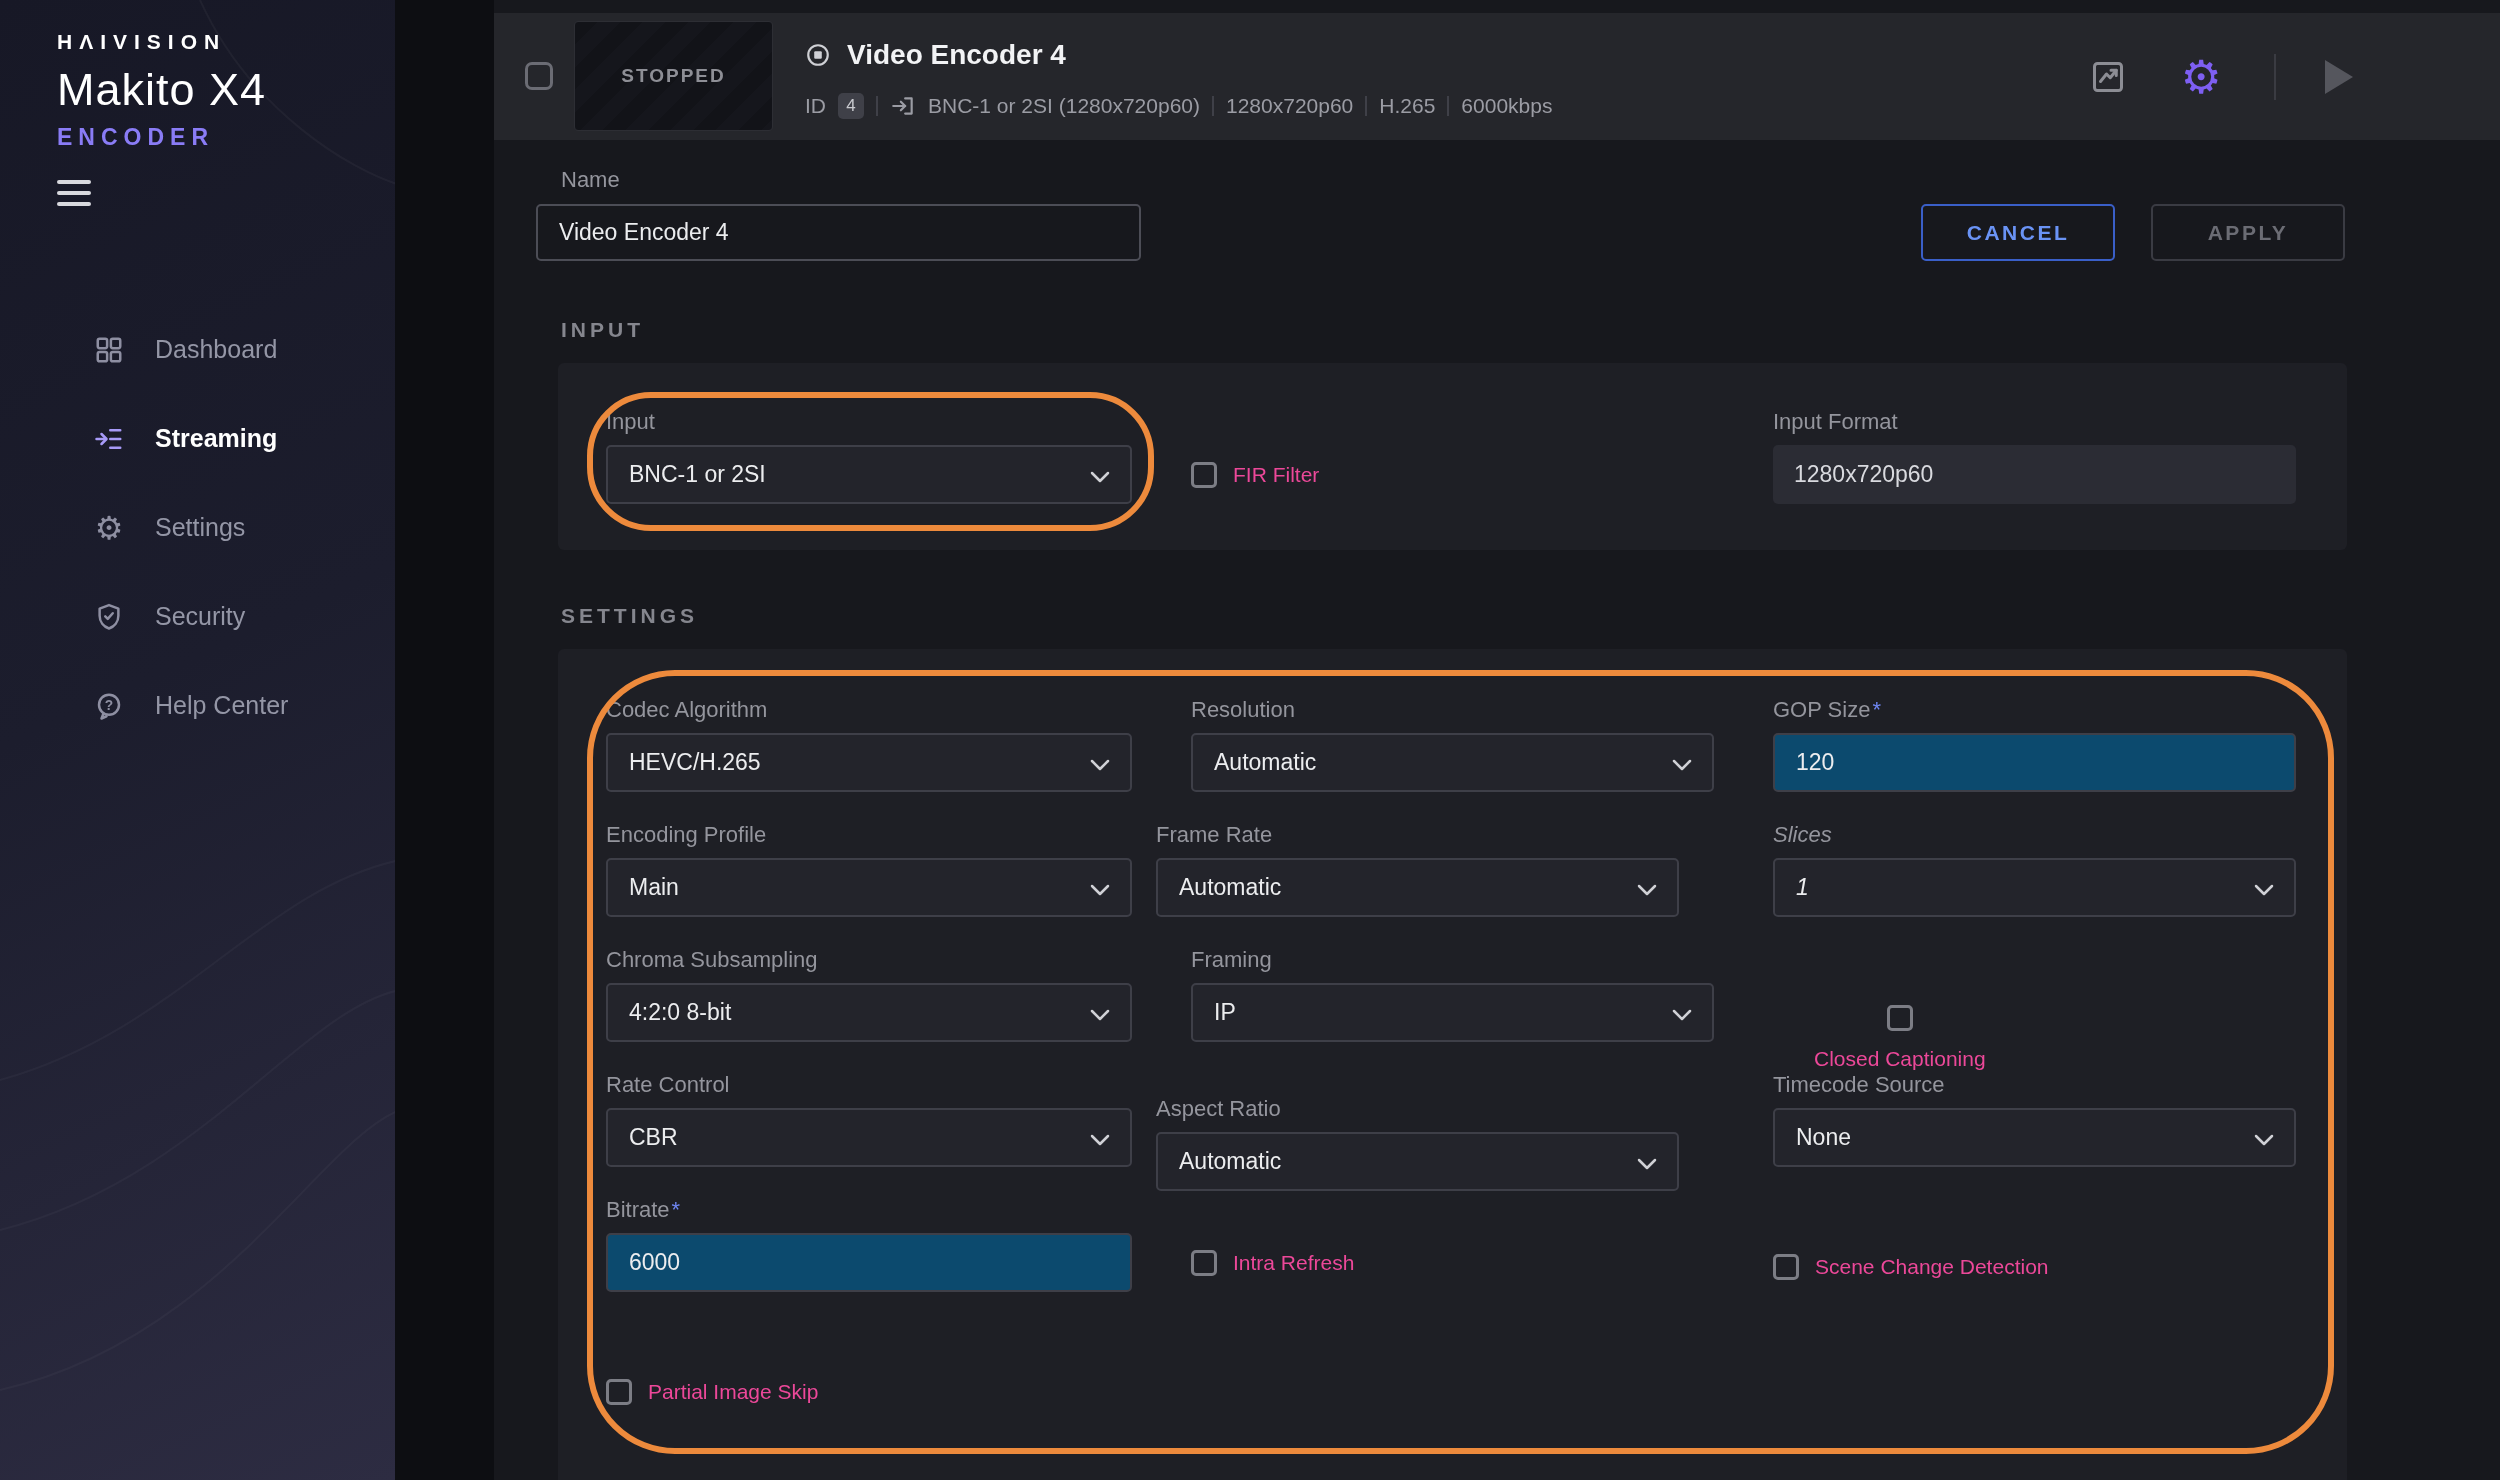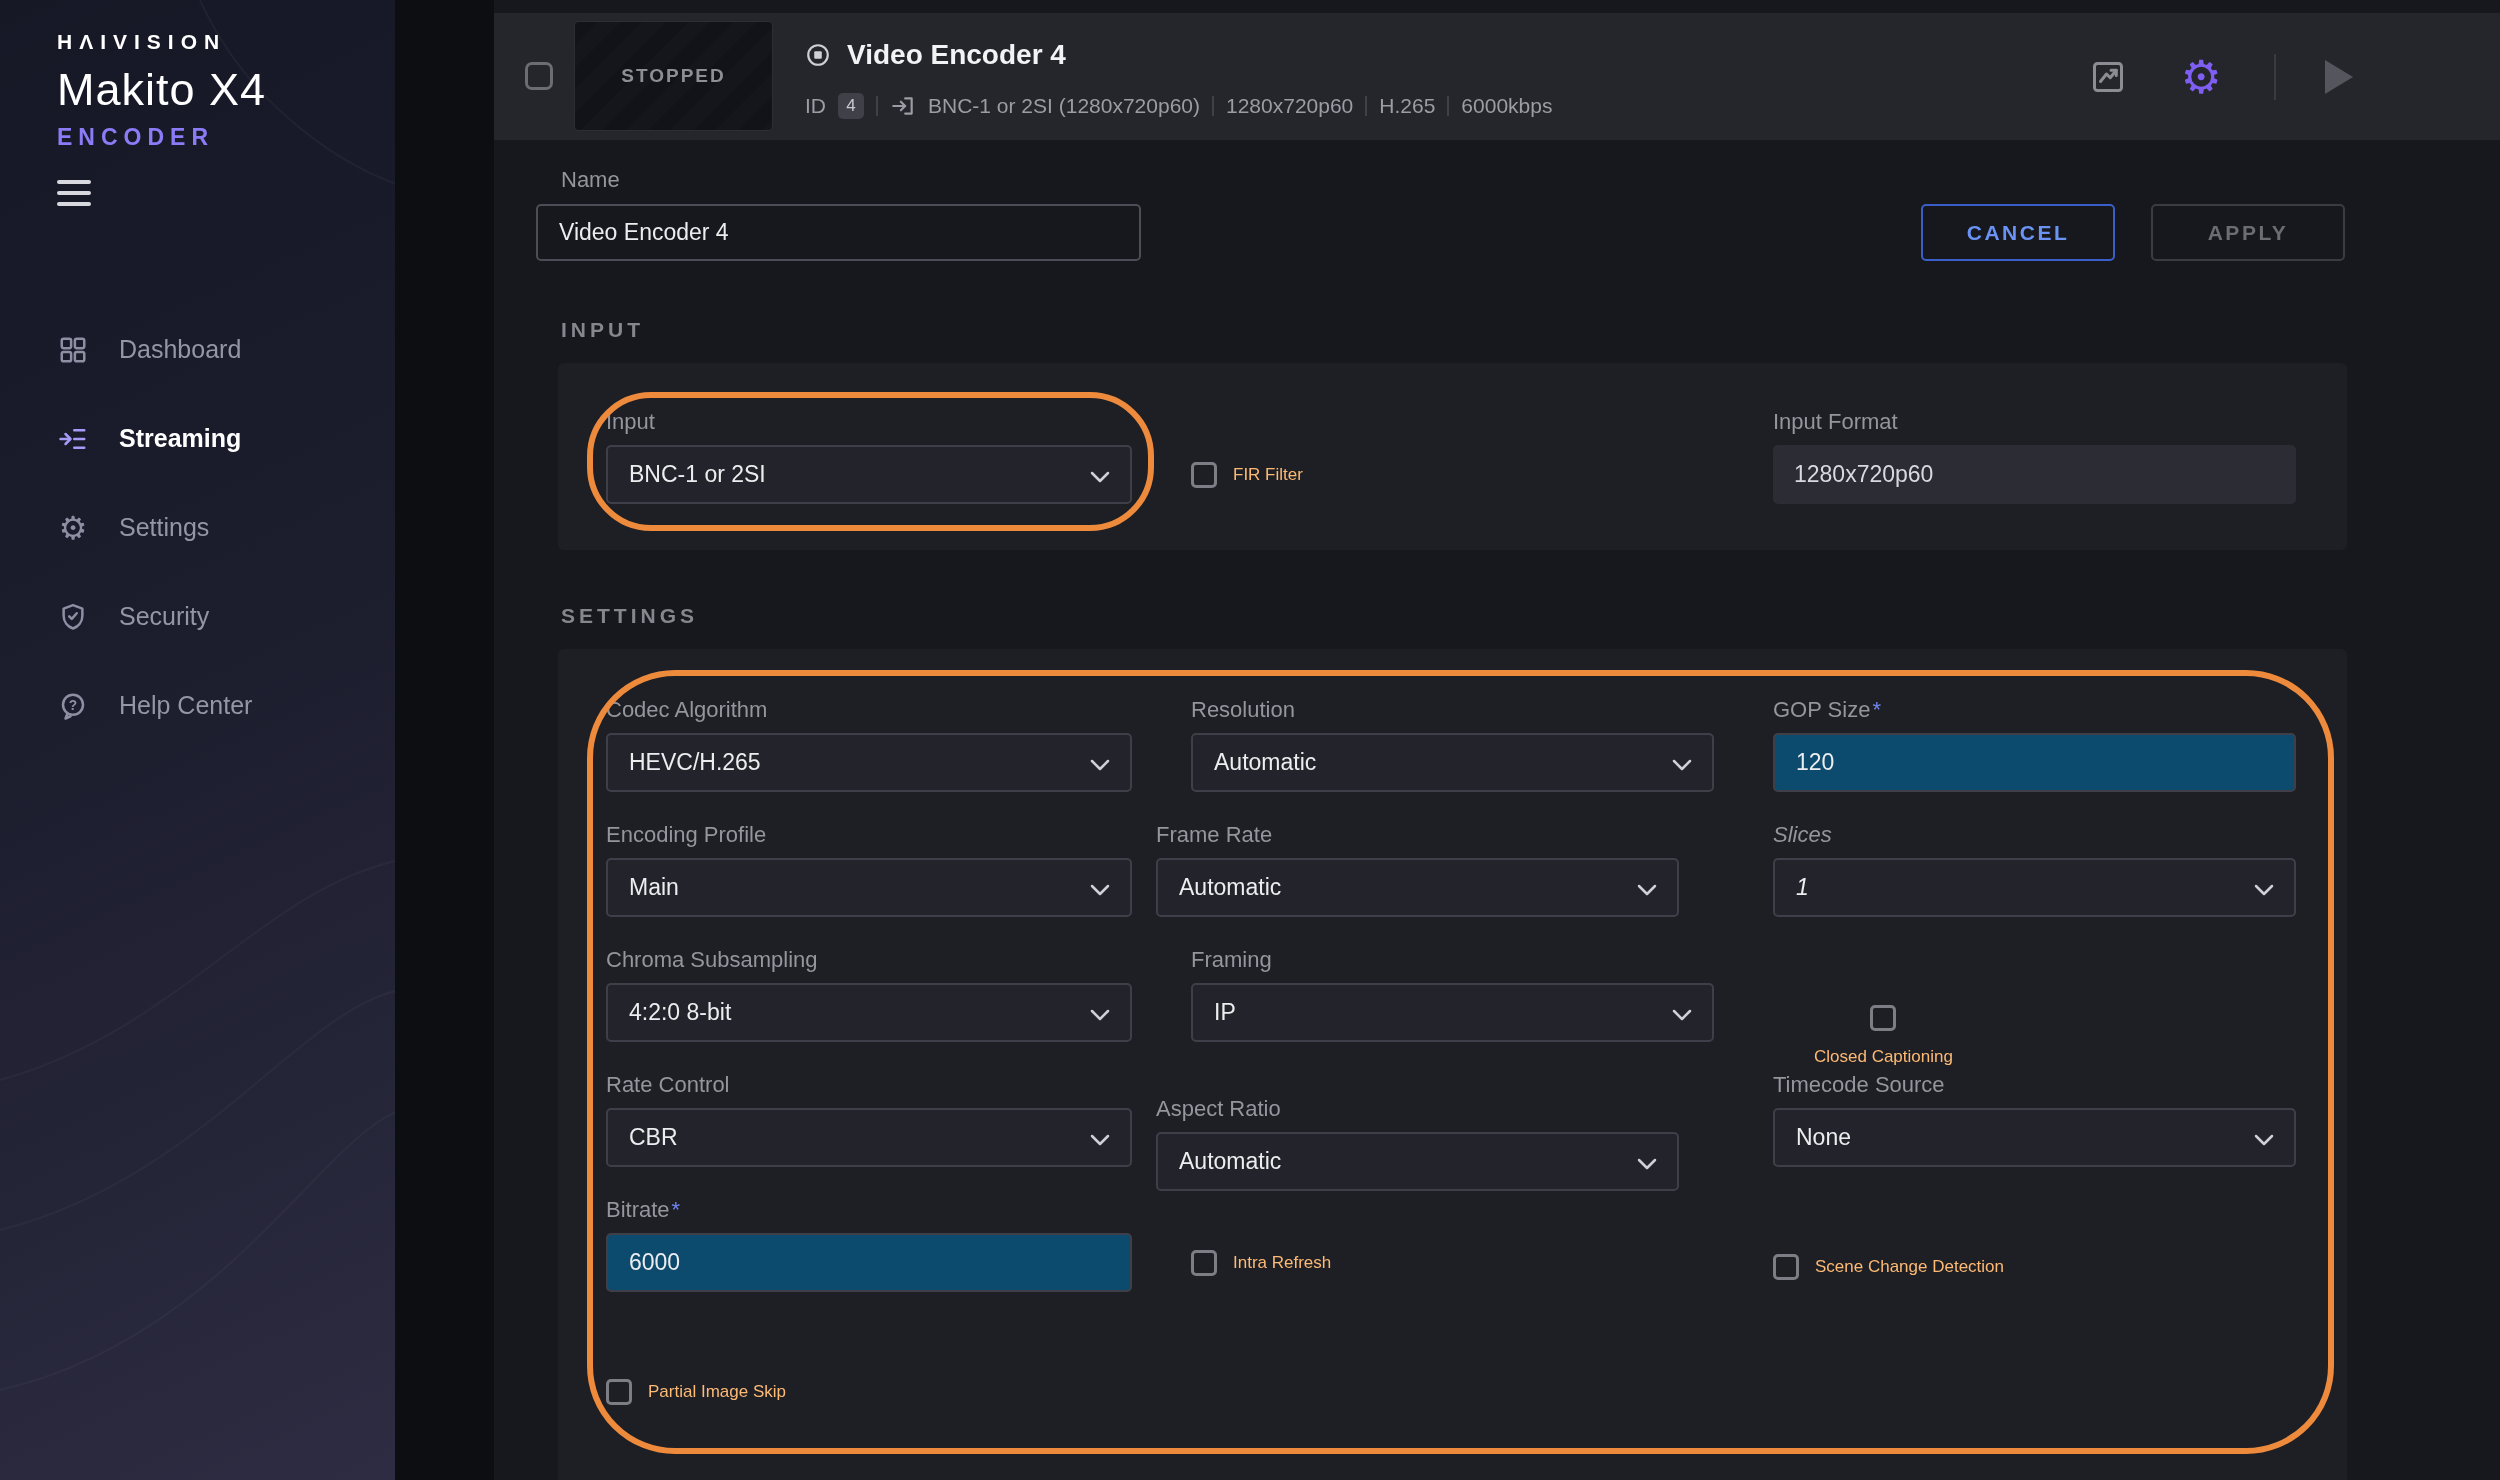--- a/index.html
+++ b/index.html
@@ -10,21 +10,21 @@
   
   .sidebar { position:absolute; left:0; top:0; width:395px; height:1480px;
     background:linear-gradient(155deg,#171826 0%,#1c1d2d 45%,#2d2c42 100%); overflow:hidden; }
   .sidebar-waves { position:absolute; left:0; top:0; pointer-events:none; }
   .logo-block { position:absolute; left:57px; top:30px; }
   .logo-word { font-size:21px; letter-spacing:7px; font-weight:700; color:#ffffff; }
   .logo-product { margin-top:10px; font-size:45px; font-weight:500; color:#ffffff; letter-spacing:1px; }
   .logo-sub { margin-top:8px; font-size:23px; letter-spacing:6px; font-weight:600; color:#8a7cf6; }
   .hamburger { position:absolute; left:57px; top:180px; width:36px; cursor:pointer; }
   .hamburger span { display:block; width:34px; height:4px; background:#d8d9de; border-radius:2px; margin-bottom:7px; }
-  .nav { position:absolute; left:0; top:305px; right:0; }
+  .nav { position:absolute; left:0; top:305px; right:0;padding-left:36px; }
   .nav-item { height:89px; display:flex; align-items:center; gap:30px; padding-left:57px;
     color:#9496a6; font-size:25px; cursor:pointer; }
   .nav-item .icon { width:32px; height:32px; color:#8e8fa2; display:flex; align-items:center; justify-content:center; }
   .nav-item.active { color:#ffffff; font-weight:700; }
   .nav-item.active .icon { color:#a79af8; }
   .gear-glyph-nav { font-size:32px; line-height:1; }
 
   
   .gutter { position:absolute; left:395px; top:0; width:99px; height:1480px; background:#0d0e12; }
 
@@ -77,21 +77,21 @@
     display:flex; align-items:center; padding:0 56px 0 21px; color:#ecedef; font-size:23px; cursor:pointer; }
   .chevron { position:absolute; right:20px; top:24px; }
   .chevron polyline { fill:none; stroke:#d0d1d6; stroke-width:2.5; stroke-linecap:round; stroke-linejoin:round; }
   .text-input { width:100%; height:59px; background:#0c4a6e; border:2px solid #3e3f48; border-radius:5px;
     color:#ecedef; font-size:23px; padding:0 21px; font-family:inherit; }
   .readonly-box { height:59px; background:#2b2c34; border-radius:5px; display:flex; align-items:center;
     padding:0 21px; color:#d9dadf; font-size:23px; }
 
   .check-row { position:absolute; display:flex; align-items:center; gap:16px; cursor:pointer; }
   .checkbox { width:26px; height:26px; border:3px solid #7c7d85; border-radius:5px; flex:0 0 auto; }
-  .check-label { font-size:17px; color:#fdba74; }
+  .check-label { font-size:21px; color:#ec4899; }
 
   
   .annot { position:absolute; border:6px solid #ED8A3C; pointer-events:none; }
   .annot-input { left:93px; top:392px; width:567px; height:139px; border-radius:64px; }
   .annot-settings { left:93px; top:670px; width:1747px; height:784px; border-radius:88px; }
 
   
   .sicon { fill:none; stroke:currentColor; stroke-width:2; stroke-linecap:round; stroke-linejoin:round; }
   .sicon .fillpart { fill:currentColor; stroke:none; }
   .sicon text { fill:currentColor; stroke:none; font:700 11px "Liberation Sans",sans-serif; }

